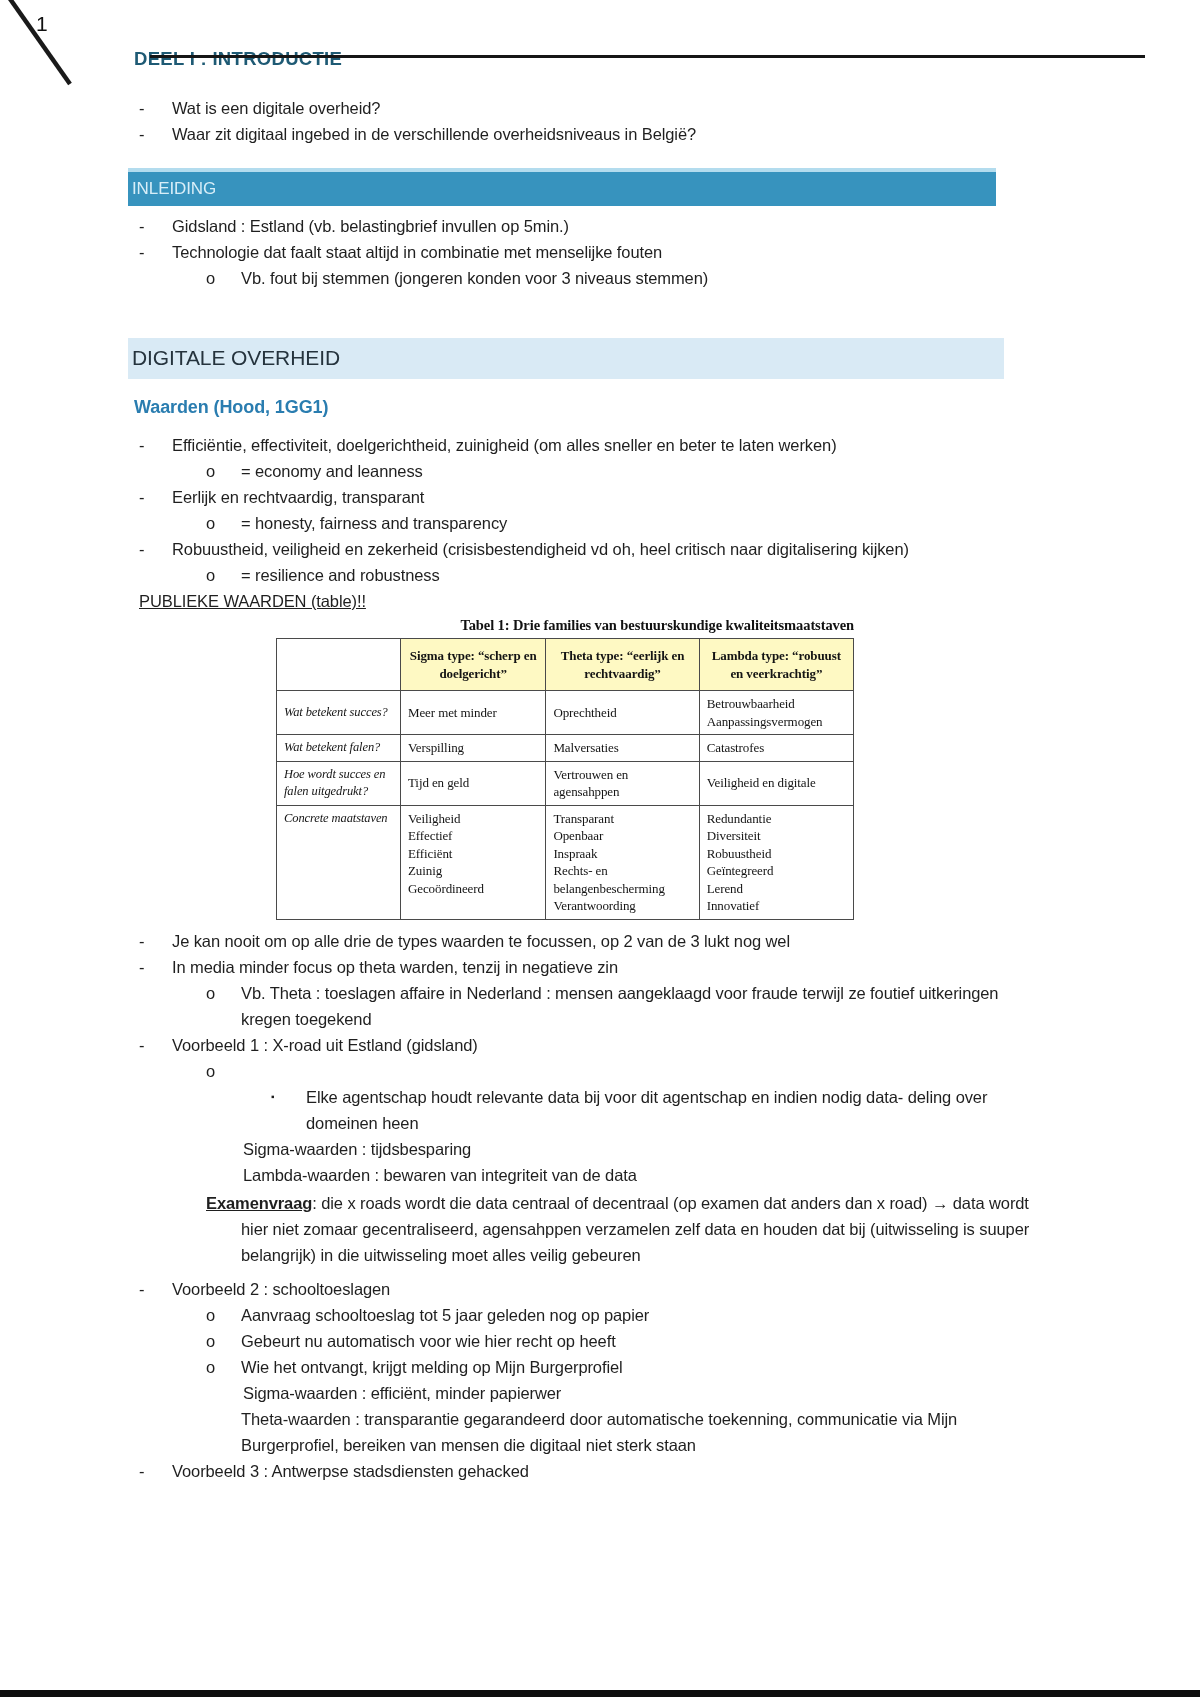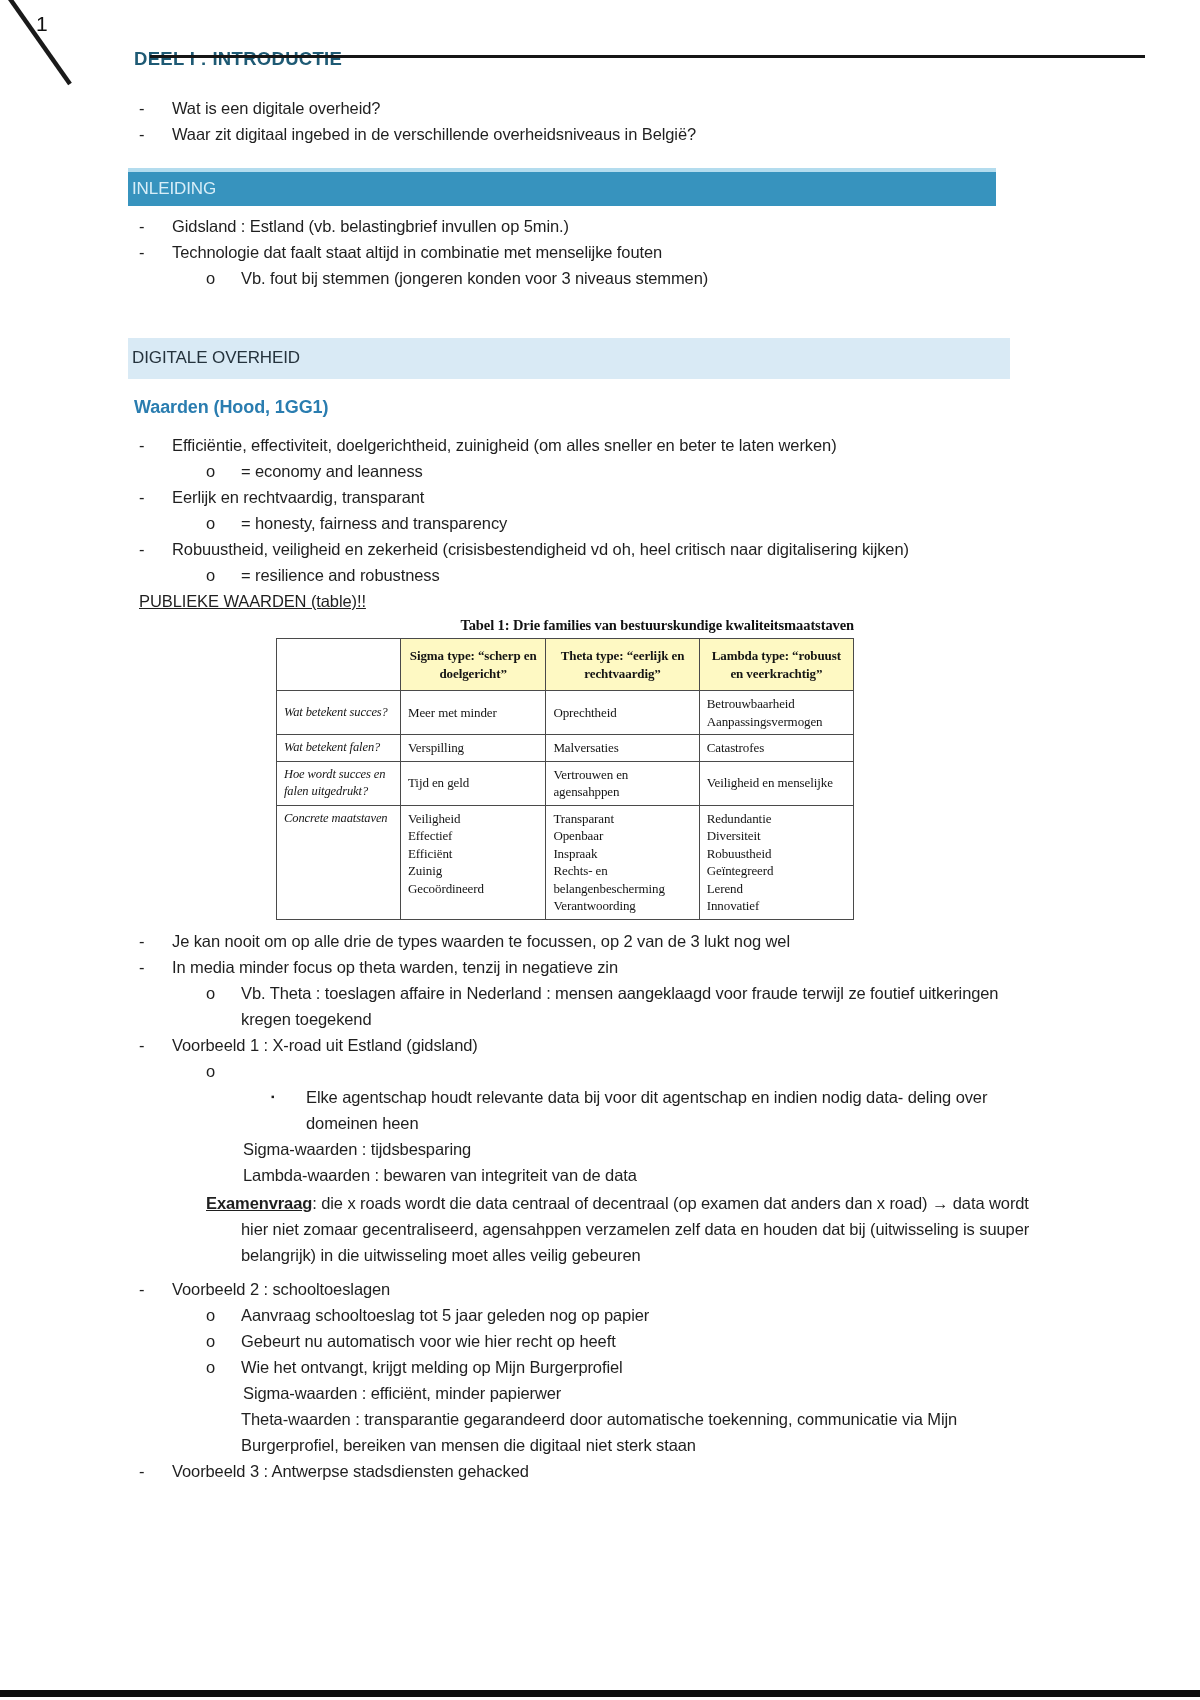--- a/index.html
+++ b/index.html
@@ -16,21 +16,21 @@
   .mk1{width:33px;flex:none;}
   .b2{display:flex;padding-left:78px;}
   .mk2{width:35px;flex:none;}
   .b3{display:flex;padding-left:143px;}
   .mk3{width:35px;flex:none;font-size:10px;}
   .b3 .tx{max-width:715px;}
   .tx{flex:1;}
   .bar-teal{margin-top:21px;width:860px;background:#3793be;border-top:4px solid #b3dcee;
             color:#d8eef8;font-size:17px;line-height:23px;padding:5px 4px 6px 4px;}
   .bar-light{margin-top:47px;width:860px;background:#d9eaf5;color:#25333d;
-             font-size:17px;line-height:24px;padding:8px 18px 9px 4px;}
+             font-size:21px;line-height:24px;padding:8px 12px 9px 4px;}
   .waarden-title{margin:15px 0 12px 6px;font-size:18px;font-weight:bold;color:#2a7db0;line-height:26px;}
   .g-inleiding{margin-top:7px;}
   .publieke{padding-left:11px;text-decoration:underline;}
   .tblwrap{margin:0 0 0 148px;width:578px;}
   .tbl-caption{font-family:"Liberation Serif",serif;font-weight:bold;font-size:14.5px;
                line-height:22px;text-align:right;color:#111;}
   table.values{border-collapse:collapse;margin-top:2px;width:578px;
                font-family:"Liberation Serif",serif;font-size:13px;line-height:17.5px;color:#141414;}
   table.values td,table.values th{border:1px solid #4a4a4a;padding:4px 7px;vertical-align:middle;text-align:left;}
   table.values th{background:#fef9c3;font-weight:bold;text-align:center;padding:8px 6px;width:148px;}
@@ -146,21 +146,21 @@
           <tr>
             <td class="rowlabel">Wat betekent falen?</td>
             <td class="pre">Verspilling</td>
             <td class="pre">Malversaties</td>
             <td class="pre">Catastrofes</td>
           </tr>
           <tr>
             <td class="rowlabel">Hoe wordt succes en falen uitgedrukt?</td>
             <td class="pre">Tijd en geld</td>
             <td class="pre">Vertrouwen en agensahppen</td>
-            <td class="pre">Veiligheid en menselijke</td>
+            <td class="pre">Veiligheid en digitale</td>
           </tr>
           <tr class="row-concrete">
             <td class="rowlabel">Concrete maatstaven</td>
             <td class="pre">Veiligheid
 Effectief
 Efficiënt
 Zuinig
 Gecoördineerd</td>
             <td class="pre">Transparant
 Openbaar

